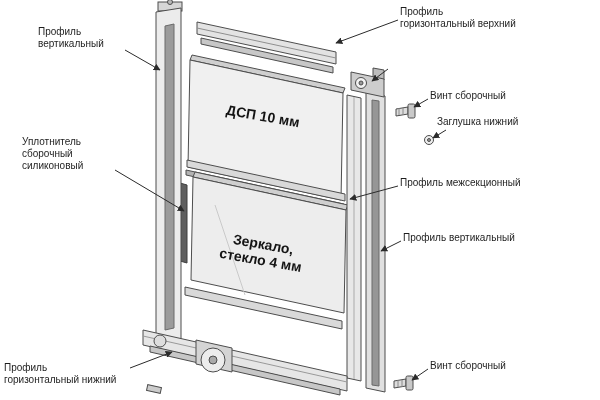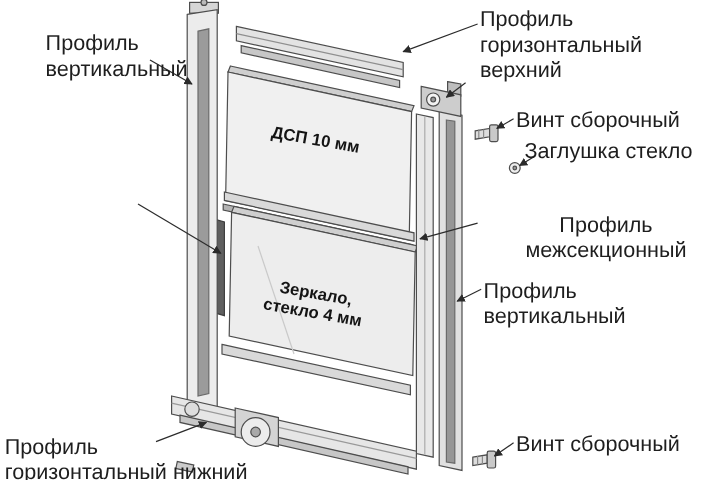--- a/index.html
+++ b/index.html
@@ -4,21 +4,21 @@
 <style>
   * { margin:0; padding:0; box-sizing:border-box; }
   html,body { background:#ffffff; font-family:"Liberation Sans", sans-serif; }
   #stage {
     position:relative; width:600px; height:400px;
     background:#ffffff; overflow:hidden;
   }
   #stage svg { position:absolute; left:0; top:0; }
   .callout {
     position:absolute;
-    font-size:18px; line-height:1.18; color:#1e1e1e;
+    font-size:10px; line-height:1.18; color:#1e1e1e;
     white-space:pre-line;
   }
   .panel-label {
     position:absolute;
     font-size:14px; font-weight:bold; color:#141414;
     text-align:center; white-space:pre-line;
     transform:rotate(10deg);
   }
 </style>
 </head>
@@ -131,33 +131,36 @@
       <line x1="446" y1="130" x2="433" y2="138" marker-end="url(#arrow)"></line>
       <line x1="398" y1="186" x2="350" y2="199" marker-end="url(#arrow)"></line>
       <line x1="401" y1="241" x2="381" y2="251" marker-end="url(#arrow)"></line>
       <line x1="428" y1="369" x2="412" y2="380" marker-end="url(#arrow)"></line>
     </g>
   </svg>
 
   <div class="callout" style="left:38px; top:26px;">Профиль
 вертикальный</div>
 
+  <div class="callout" style="left:22px; top:136px;">Уплотнитель
+сборочный
+силиконовый</div>
 
   <div class="callout" style="left:4px; top:362px;">Профиль
 горизонтальный нижний</div>
 
   <div class="callout" style="left:400px; top:6px;">Профиль
 горизонтальный верхний</div>
 
 
   <div class="callout" style="left:430px; top:90px;">Винт сборочный</div>
 
-  <div class="callout" style="left:437px; top:116px;">Заглушка стекло</div>
+  <div class="callout" style="left:437px; top:116px;">Заглушка нижний</div>
 
-  <div class="callout" style="left:410px; top:177px;text-align:center;">Профиль межсекционный</div>
+  <div class="callout" style="left:400px; top:177px;text-align:center;">Профиль межсекционный</div>
 
   <div class="callout" style="left:403px; top:232px;">Профиль вертикальный</div>
 
   <div class="callout" style="left:430px; top:360px;">Винт сборочный</div>
 
   <div class="panel-label" style="left:204px; top:108px; width:118px;">ДСП 10 мм</div>
 
   <div class="panel-label" style="left:206px; top:236px; width:112px;">Зеркало,
 стекло 4 мм</div>
 

